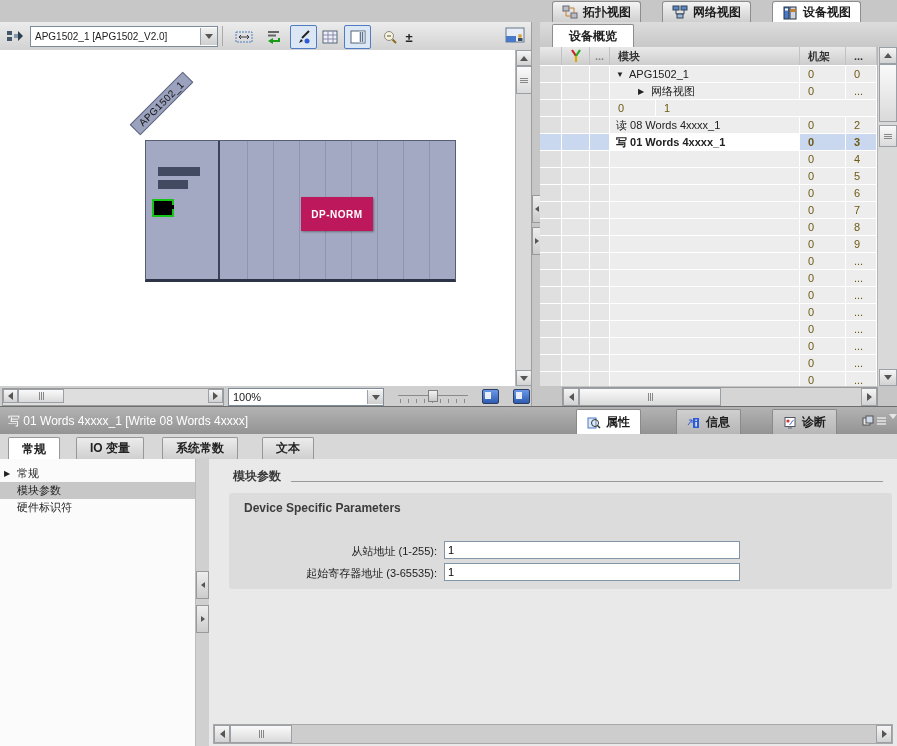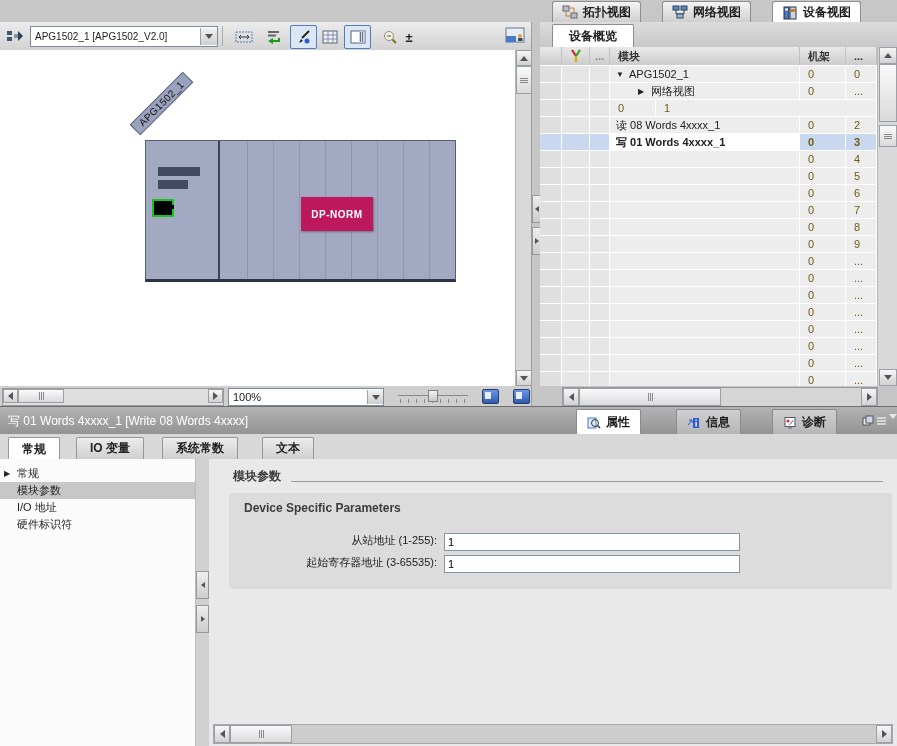--- a/index.html
+++ b/index.html
@@ -120,21 +120,21 @@
   .nitem{height:17px;display:flex;align-items:center;padding-left:17px;color:#1d1d1d;}
   .nitem .nexp{display:inline-block;width:13px;margin-left:-13px;font-size:8px;color:#222;}
   .nitem.selected{background:#c7c7c7;}
   #pnavsplit{position:absolute;left:196px;top:0;width:13px;height:287px;background:#d0d0d0;border-right:1px solid #a8a8a8;}
   #pcontent{position:absolute;left:209px;top:0;width:688px;height:287px;background:#e9e9e9;}
   .sechead{position:absolute;left:24px;top:9px;right:14px;display:flex;align-items:flex-end;gap:10px;}
   .sechead .tt{font-size:12px;font-weight:bold;color:#3a3a3a;}
   .sechead .hline{flex:1;border-bottom:1px solid #9a9a9a;margin-bottom:3px;}
   .gpanel{position:absolute;left:20px;top:34px;right:5px;height:96px;background:#dcdcdc;border-radius:3px;}
   .gtitle{position:absolute;left:15px;top:8px;font-size:12px;font-weight:bold;color:#3c3c3c;}
-  .frow{position:absolute;left:0;right:0;height:26px;display:flex;align-items:flex-start;}
+  .frow{position:absolute;left:0;right:0;height:26px;display:flex;align-items:flex-end;}
   .frow label{width:208px;text-align:right;padding-right:7px;color:#1d1d1d;}
   .frow input{width:288px;height:16px;border:1px solid #8296a8;background:#fff;font-size:11px;padding:0 3px;font-family:inherit;box-sizing:content-box;}
   #phs{position:absolute;left:4px;right:4px;bottom:2px;height:18px;background:#cdcdcd;border:1px solid #a8a8a8;display:flex;}
   #phs .lb,#phs .rb{width:16px;}
   #phs .th{width:62px;}
   #phs .track{flex:1;}
   svg{display:block;}
 </style>
 </head>
 <body>
@@ -632,23 +632,20 @@
   <div id="pbody">
     <div id="pnav">
       <div class="nitem">
           <span class="nexp">▶</span>
           <span>常规</span>
         </div>
       <div class="nitem selected">
           <span>模块参数</span>
         </div>
       <div class="nitem">
-          <span>I/O 地址</span>
-        </div>
-      <div class="nitem">
           <span>硬件标识符</span>
         </div>
     </div>
     <div id="pnavsplit">
       <span class="sarrbtn" style="top:112px;width:11px;">
           <span class="tri-l sm"></span>
         </span>
       <span class="sarrbtn" style="top:146px;width:11px;">
           <span class="tri-r sm"></span>
         </span>

